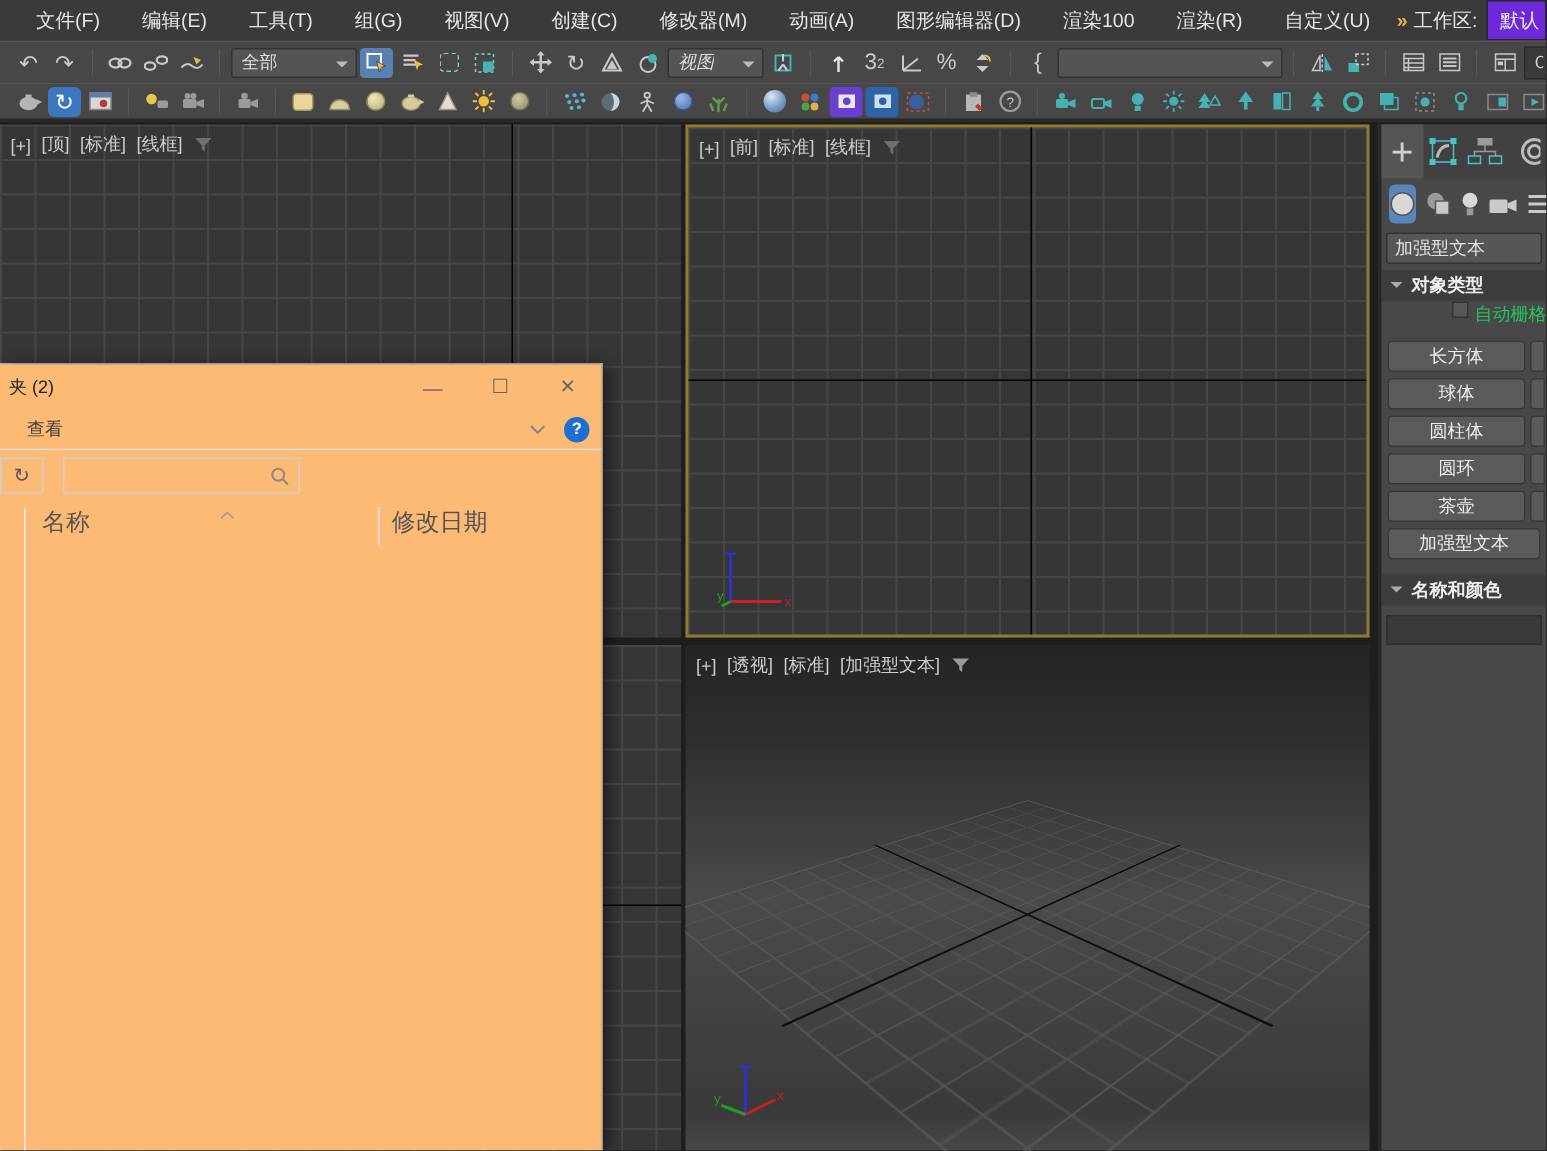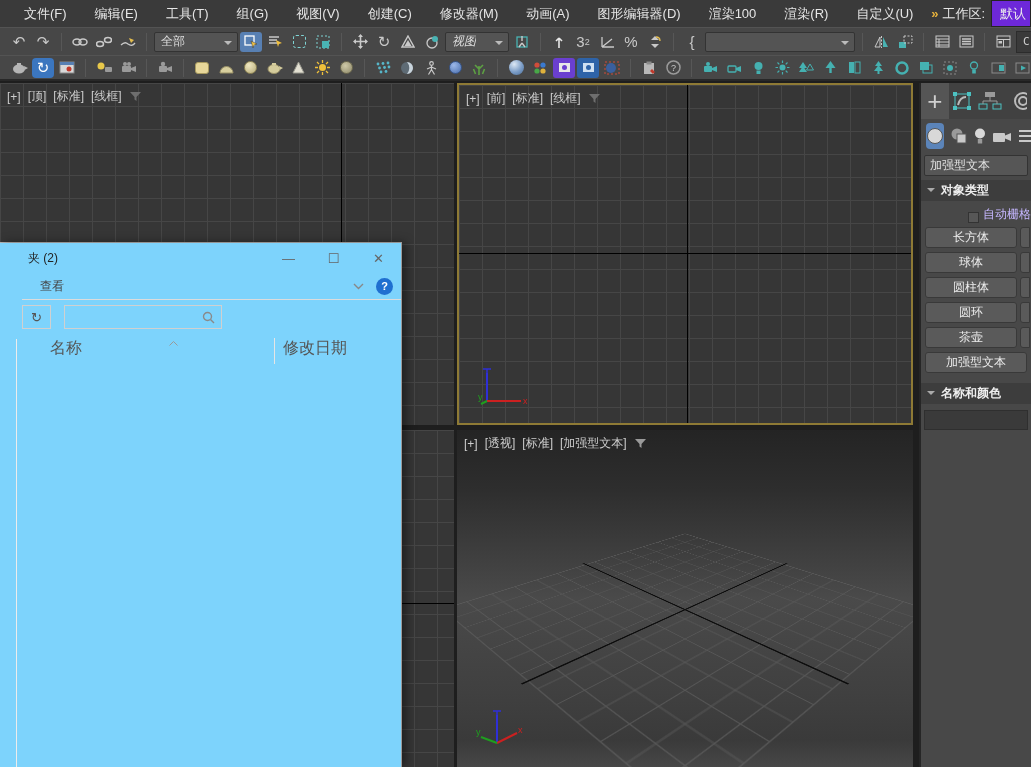--- a/index.html
+++ b/index.html
@@ -75,32 +75,32 @@
   .cp-tab { width:37px; display:flex; align-items:center; justify-content:center; color:#cfcfcf; }
   .cp-tab.active { background:#555; font-size:26px; font-weight:300; }
   .cp-cats { display:flex; height:34px; align-items:center; gap:6px; padding-left:5px; }
   .cat { width:26px; height:26px; display:flex; align-items:center; justify-content:center; border-radius:4px; }
   .cat.active { background:#5b84b9; }
   .cp-dd { margin:2px 3px; height:21px; background:#565656; border:1px solid #333; border-radius:2px;
     display:flex; align-items:center; padding:0 5px; color:#e2e2e2; white-space:nowrap; overflow:hidden; }
   .rollout { margin-top:4px; height:21px; background:#3d3d3d; display:flex; align-items:center; gap:6px;
     padding:0 6px; font-weight:bold; color:#eee; white-space:nowrap;text-align:right; }
   .roll-arrow { width:0; height:0; border:4px solid transparent; border-top-color:#aaa; margin-top:3px; }
-  .autogrid { height:22px; display:flex; align-items:flex-end; justify-content:flex-end; gap:4px;
-    padding-right:0; overflow:hidden; color:#c4b5fd; white-space:nowrap; }
+  .autogrid { height:22px; display:flex; align-items:flex-start; justify-content:flex-end; gap:4px;
+    padding-right:0; overflow:hidden; color:#22c55e; white-space:nowrap; }
   .chk { width:11px; height:11px; background:#575757; border:1px solid #333; flex:none; }
   .cp-btn { margin:4px 14px 0 4px; height:21px; background:#5a5a5a; border:1px solid #393939; border-radius:3px;
     display:flex; align-items:center; justify-content:center; color:#ececec; white-space:nowrap; position:relative; }
   .cp-btn .stub { position:absolute; right:-14px; top:-1px; width:10px; height:21px; background:#5a5a5a;
     border:1px solid #393939; border-radius:3px 0 0 3px; }
   .name-field { margin:6px 3px 0 3px; height:20px; background:#3a3a3a; border:1px solid #2f2f2f; }
 
   
-  #explorer { left:0; top:243px; width:402px; height:524px; background:#7dd3fc; z-index:10;
-    border-right:1px solid #9a9a9a; box-shadow:4px 0 10px rgba(0,0,0,.45), 0 -1px 0 #bbb; color:#222;padding-left:22px; }
+  #explorer { left:0; top:243px; width:402px; height:524px; background:#fdba74; z-index:10;
+    border-right:1px solid #9a9a9a; box-shadow:4px 0 10px rgba(0,0,0,.45), 0 -1px 0 #bbb; color:#222; }
   .ex-title { height:30px; display:flex; align-items:center; font-size:12px; padding-left:6px; }
   .ex-controls { margin-left:auto; display:flex; height:30px; }
   .ex-cbtn { width:45px; display:flex; align-items:center; justify-content:center; color:#666;
     font-size:13px; }
   .ex-ribbon { height:27px; display:flex; align-items:center; font-size:12px; color:#444;
     border-bottom:1px solid #dcdcdc; padding-left:18px; }
   .ex-ribbon-right { margin-left:auto; display:flex; align-items:center; gap:12px; padding-right:8px; }
   .help-circle { width:17px; height:17px; border-radius:50%; background:#1f6fd0; color:#fff;
     display:flex; align-items:center; justify-content:center; font-size:11px; font-weight:bold; }
   .ex-addr { height:34px; display:flex; align-items:center; gap:4px; padding:0; }

